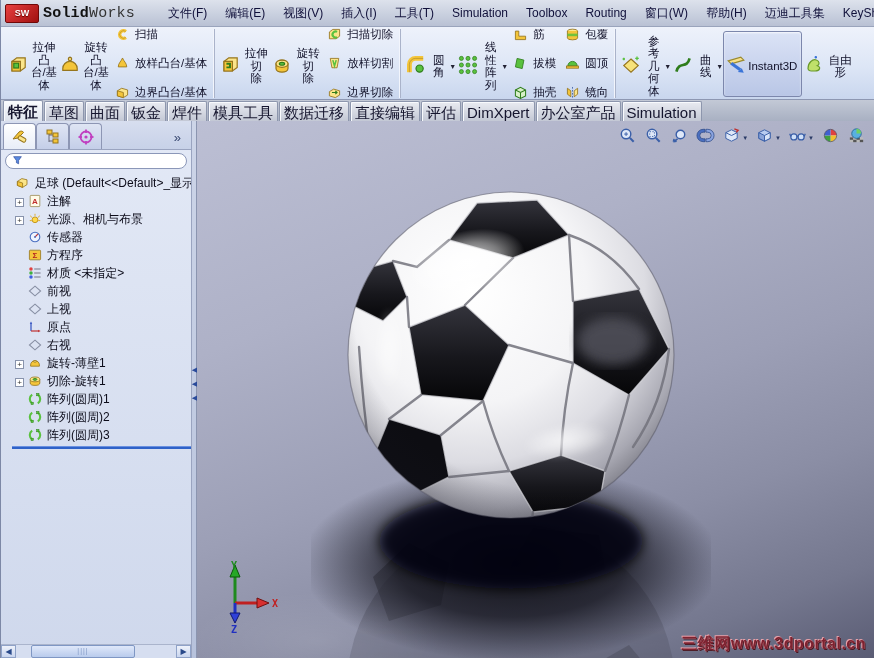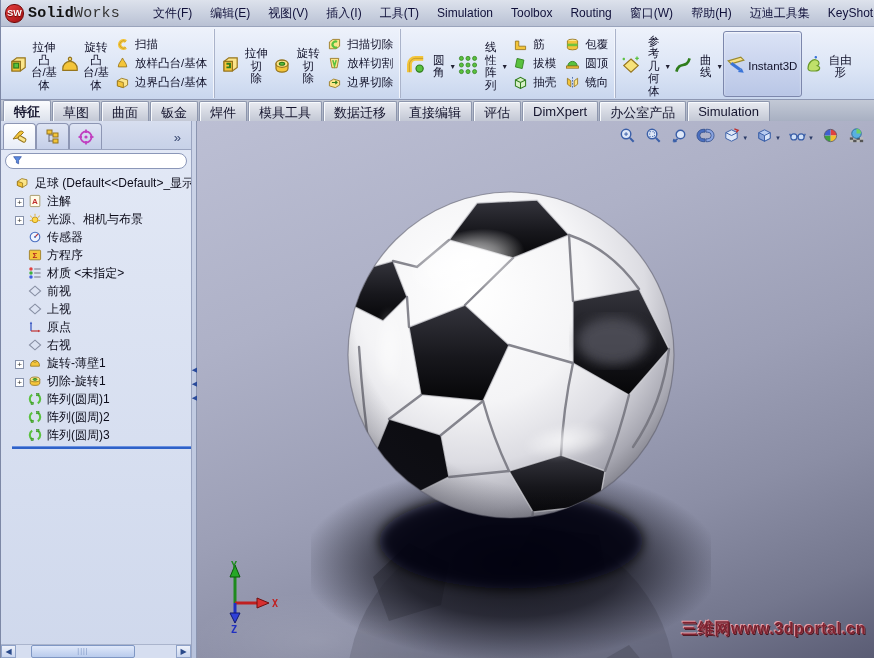--- a/index.html
+++ b/index.html
@@ -5,21 +5,21 @@
   * { margin:0; padding:0; box-sizing:border-box; }
   html,body { width:874px; height:658px; overflow:hidden;
     font-family:"Liberation Sans","DejaVu Sans",sans-serif; }
   #app { width:874px; height:658px; position:relative; background:#c6cddd; border-left:1px solid #7d88a6; }
 
   
   #menu-bar { height:27px; display:flex; align-items:center;
     background:linear-gradient(#dde2ec 0%, #c9d0df 55%, #b9c1d4 100%);
     border-bottom:1px solid #9aa4bc; }
   #logo { display:flex; align-items:center; gap:4px; padding:0 10px 0 4px; }
-  #logo-cube { width:19px; height:19px; border-radius:9px;
+  #logo-cube { width:34px; height:19px; border-radius:2px;
     background:linear-gradient(135deg,#e84040,#a01010); color:#fff; font-size:9px; font-weight:bold;
     display:flex; align-items:center; justify-content:center; border:1px solid #700808;
     text-shadow:0 1px 1px #600; }
   #logo-text { font-size:15px; font-weight:bold; color:#111; letter-spacing:0.2px;font-family:Liberation Mono, monospace; }
   #logo-text .works { font-weight:normal; color:#333; }
   #menus { display:flex; align-items:center; margin-left:14px; }
   .menu-item { font-size:12px; color:#10103a; padding:20px 9px; white-space:nowrap; cursor:default; }
 
   
   #ribbon { height:73px; display:flex; align-items:stretch; overflow:hidden;
@@ -28,28 +28,28 @@
   .rgroup { display:flex; align-items:center; padding:0 3px; }
   .rgroup + .rgroup { border-left:1px solid #aab3ca; box-shadow:-1px 0 0 #f2f5fc; }
   .rbtn-lg { width:52px; min-width:36px; height:66px; display:flex; flex-direction:row;
     align-items:center; justify-content:flex-start; padding-top:3px; border-radius:3px; cursor:default; }
   .rbtn-lg.active { background:linear-gradient(#dbe3f6,#b9c6e6); border:1px solid #7c87ac;
     box-shadow:inset 0 1px 2px rgba(255,255,255,.8); width:79px; }
   .rbtn-lg .ric { width:24px; height:24px; }
   .rbtn-lg .ric svg { width:24px; height:24px; }
   .rlbl { font-size:11.5px; color:#101028; text-align:center; line-height:12.5px; margin-top:2px; }
   .rarrow { font-size:7px; color:#223; margin-top:2px; }
-  .rstack { display:flex; flex-direction:column; justify-content:center; gap:0; height:70px; }
+  .rstack { display:flex; flex-direction:column; justify-content:center; gap:10px; height:70px; }
   .rbtn-sm { display:flex; align-items:center; gap:4px; padding:1px 4px; cursor:default; }
   .rbtn-sm .ric, .rbtn-sm .ric svg { width:17px; height:17px; }
   .rbtn-sm .slbl { font-size:11.5px; color:#101028; white-space:nowrap; }
 
   
   #tab-bar { height:21px; background:linear-gradient(#c3c9d6,#a8b0c2); display:flex; align-items:flex-end; padding-left:2px; }
-  .ctab { font-size:13px; color:#15152e; padding:2px 10px 3px; margin-right:1px; white-space:nowrap;
+  .ctab { font-size:15px; color:#15152e; padding:2px 4px 3px; margin-right:1px; white-space:nowrap;
     background:linear-gradient(#e9ebf1,#c3c8d5); border:1px solid #8d96ad; border-bottom:none;
     border-radius:2px 2px 0 0; box-shadow:inset 1px 1px 0 #f8fafd; cursor:default; height:20px; }
   .ctab.active { background:linear-gradient(#fbfcfe,#dde2ec); font-weight:bold; height:21px; }
 
   
   #main { position:absolute; top:121px; left:0; right:0; bottom:0; display:flex; }
 
   
   #left-panel { width:190px; background:linear-gradient(#e3e9f6,#cfd8ec); position:relative; display:flex; flex-direction:column; }
   #panel-tabs { height:29px; display:flex; align-items:flex-end; padding:2px 4px 0 2px;
@@ -98,21 +98,21 @@
   #headsup { position:absolute; top:5px; right:8px; display:flex; align-items:center; gap:7px; z-index:5; }
   .hu { display:flex; align-items:center; gap:1px; cursor:default; }
   .hu svg { width:19px; height:19px; }
   .hu .dd { font-size:6px; color:#2a3a66; }
 
   #ball-svg { position:absolute; left:114px; top:-1px; width:400px; height:560px; }
 
   #triad { position:absolute; left:18px; top:438px; width:70px; height:75px; }
   #triad text { font-size:10px; font-weight:bold; font-family:"DejaVu Sans Mono",monospace; }
 
-  #watermark { position:absolute; right:8px; bottom:18px; font-size:16px; font-weight:bold;
+  #watermark { position:absolute; right:8px; bottom:3px; font-size:16px; font-weight:bold;
     color:#7e2230; text-shadow:0 0 1px #e8a0a8, 1px 1px 0 #40101a, -1px -1px 0 #e8a0a8; letter-spacing:0.5px; }
 </style>
 </head>
 <body>
 
 <div id="app">
 
   <div id="menu-bar">
     <div id="logo">
       <div id="logo-cube">SW</div>

